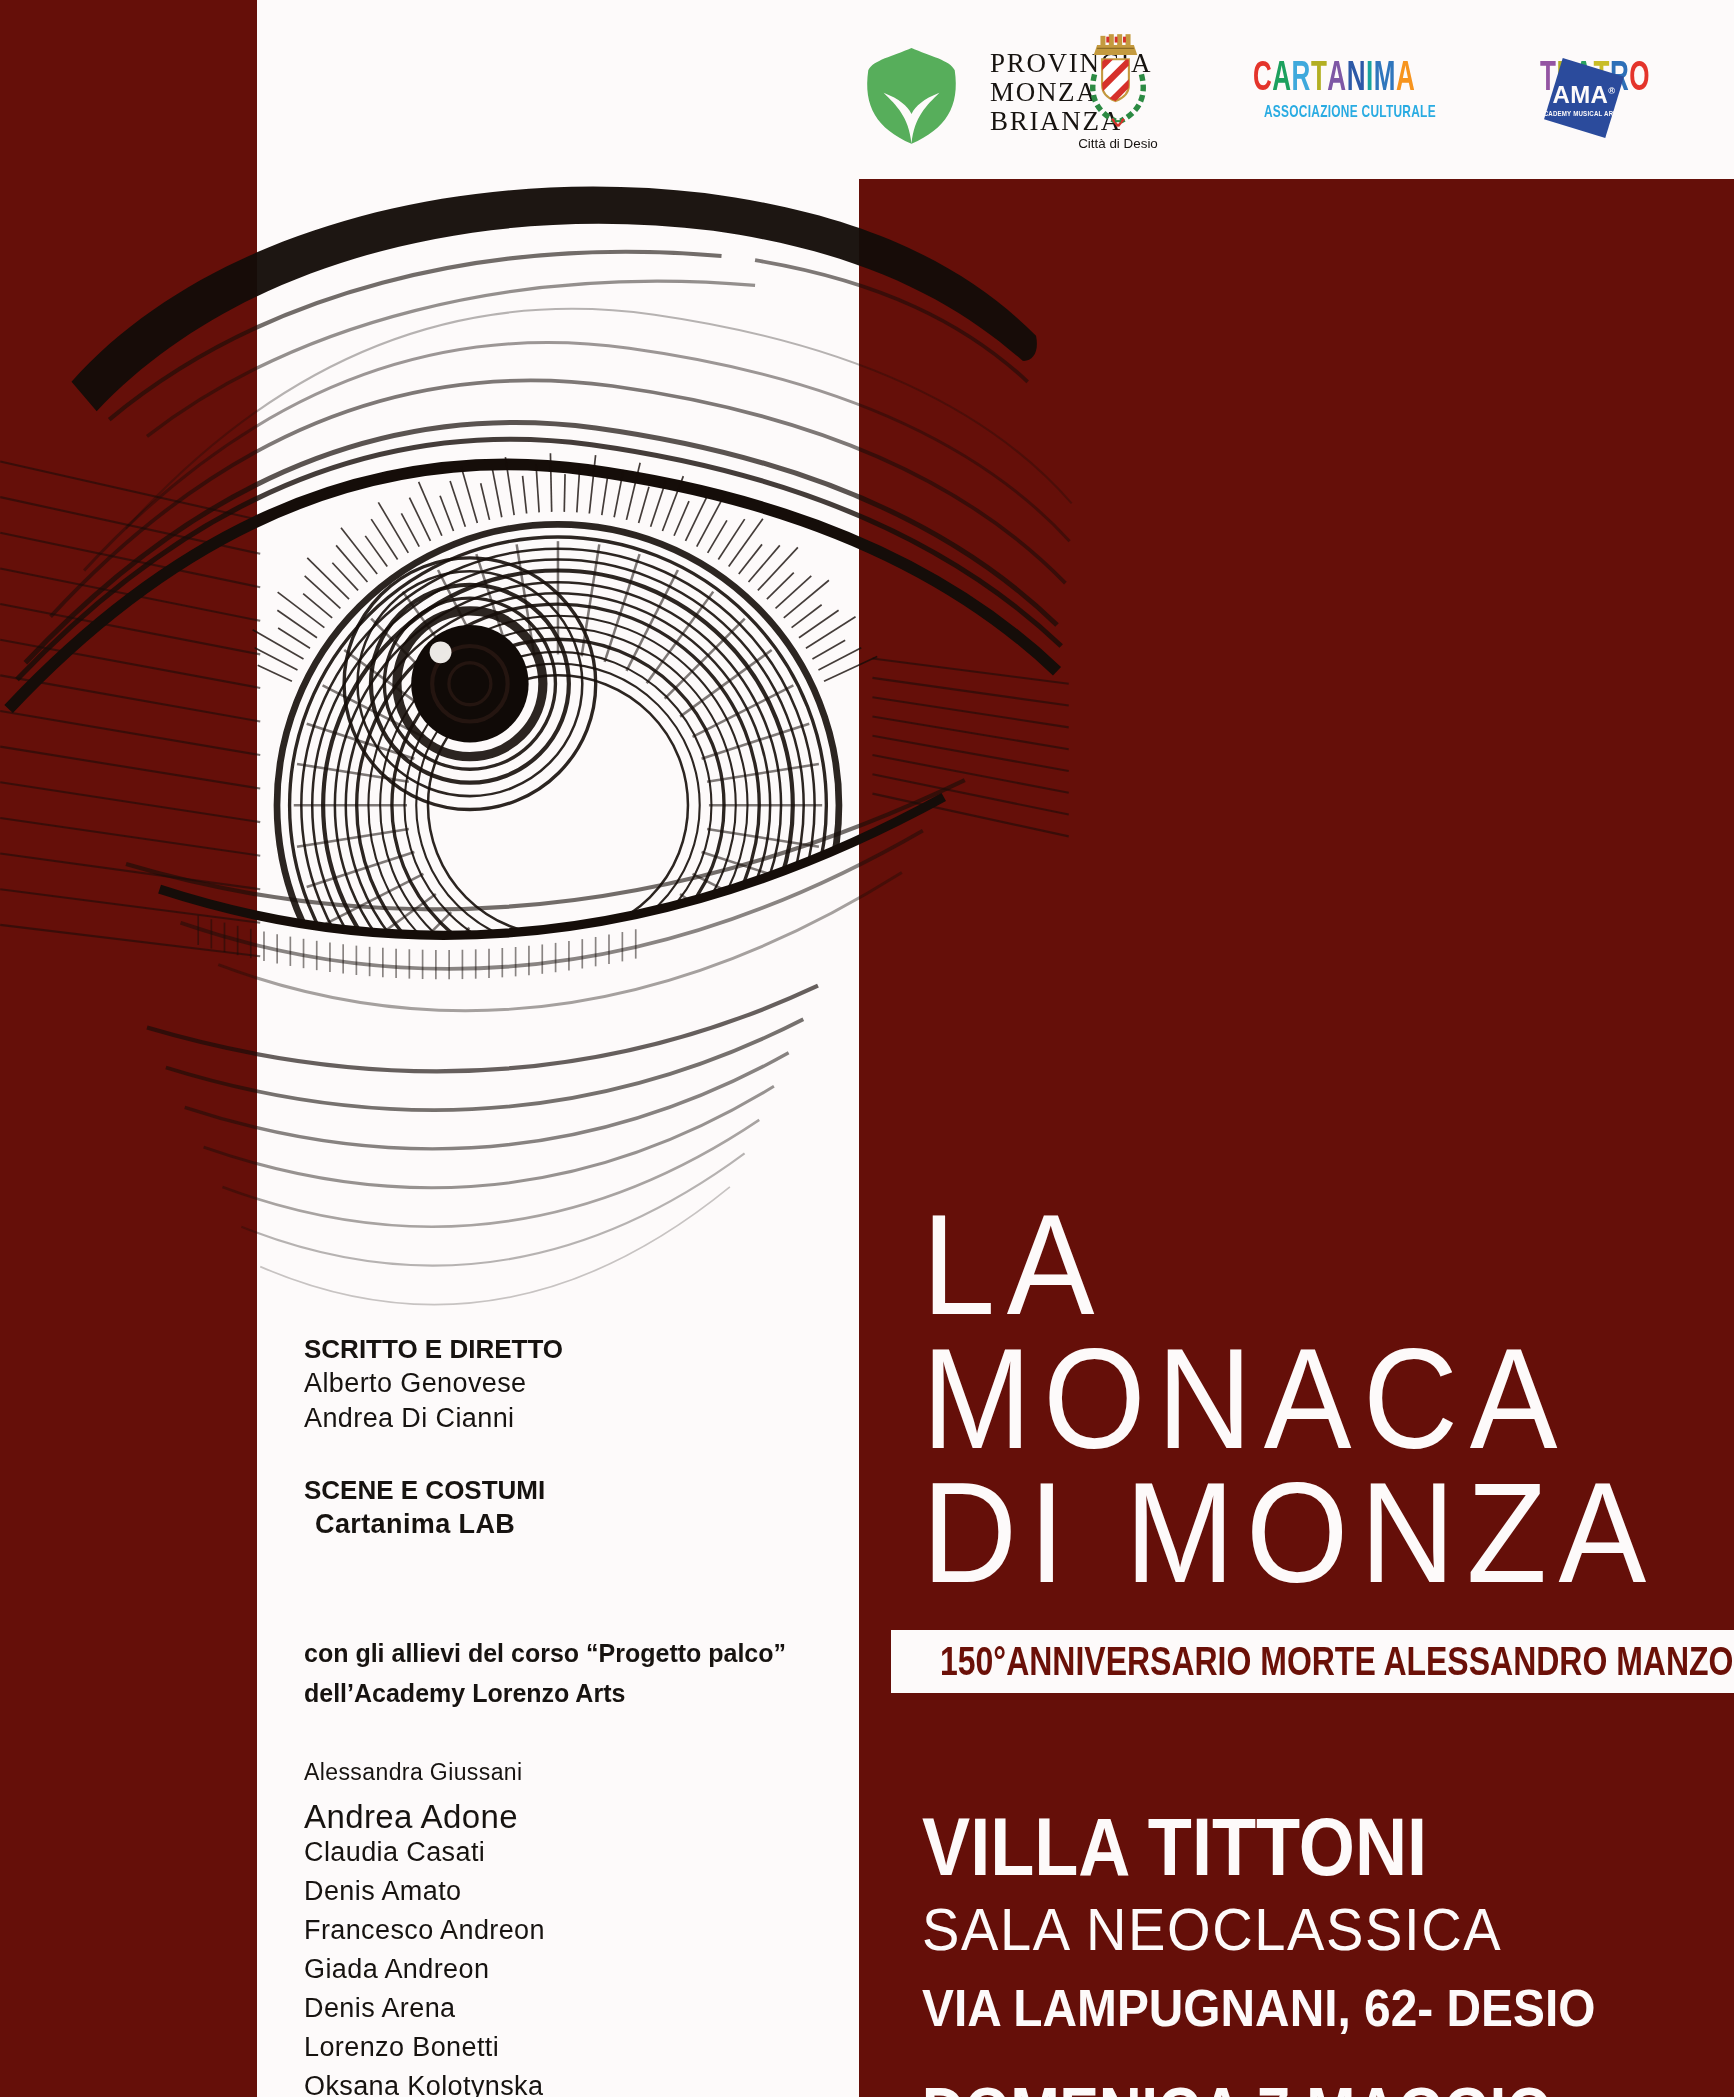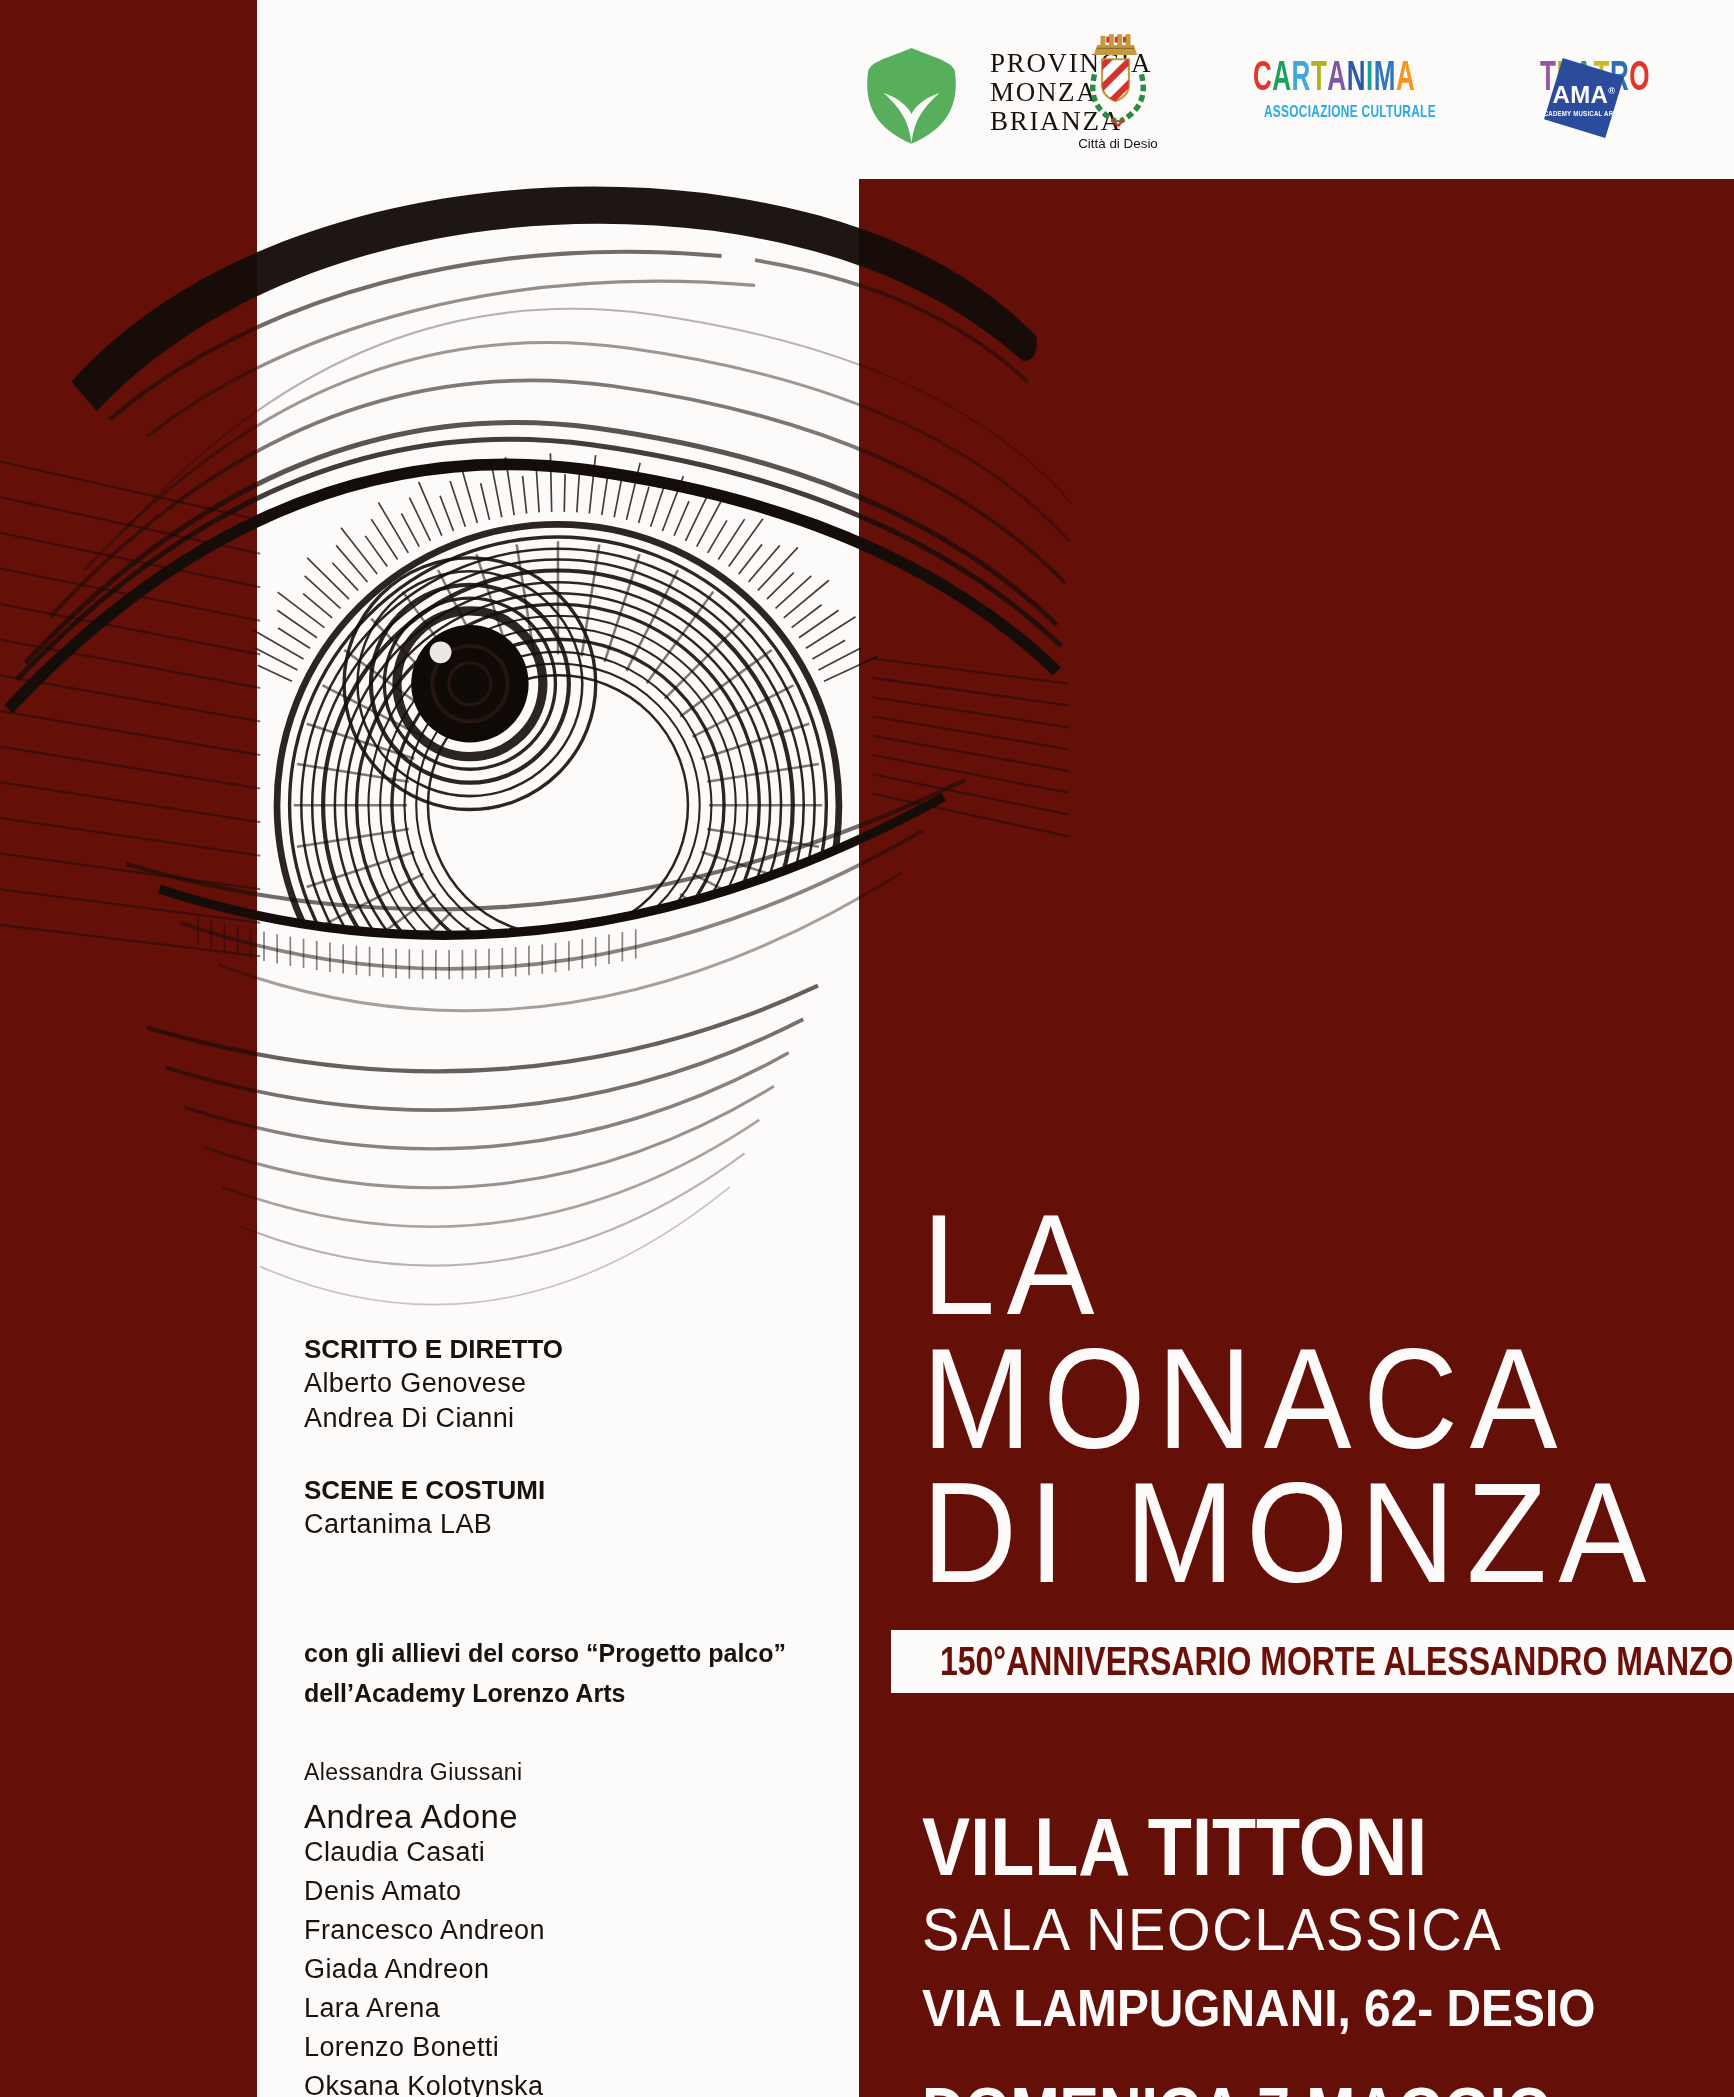--- a/index.html
+++ b/index.html
@@ -309,33 +309,33 @@
       </div>
       <div class="cond b" style="font-size:6.7px;transform:scaleX(0.92);letter-spacing:0.2px;margin-top:2.5px;">ACADEMY MUSICAL ARTS</div>
     </div>
   </div>
 
   <div class="abs txt b" style="left:304px;top:1334px;font-size:26px;">SCRITTO E DIRETTO</div>
   <div class="abs txt" style="left:304px;top:1368px;font-size:27px;letter-spacing:0.4px;">Alberto Genovese</div>
   <div class="abs txt" style="left:304px;top:1403px;font-size:27px;letter-spacing:0.4px;">Andrea Di Cianni</div>
 
   <div class="abs txt b" style="left:304px;top:1475px;font-size:26px;">SCENE E COSTUMI</div>
-  <div class="abs txt" style="left:304px;top:1509px;font-size:27px;letter-spacing:0.4px;">Cartanima LAB</div>
+  <div class="abs txt" style="left:315px;top:1509px;font-size:27px;letter-spacing:0.4px;font-weight:bold;">Cartanima LAB</div>
 
   <div class="abs txt b" style="left:304px;top:1639px;font-size:25px;">con gli allievi del corso “Progetto palco”</div>
   <div class="abs txt b" style="left:304px;top:1679px;font-size:25px;">dell’Academy Lorenzo Arts</div>
 
   <div class="abs" id="cast-list" style="left:304px;top:1759px;">
       <div class="txt" style="font-size: 23px; letter-spacing: 0.4px; height: 39px;">Alessandra  Giussani</div>
       <div class="txt" style="font-size: 33px; letter-spacing: 0.4px; height: 39px;">Andrea Adone</div>
       <div class="txt" style="font-size: 27px; letter-spacing: 0.4px; height: 39px;">Claudia Casati</div>
       <div class="txt" style="font-size: 27px; letter-spacing: 0.4px; height: 39px;">Denis Amato</div>
       <div class="txt" style="font-size: 27px; letter-spacing: 0.4px; height: 39px;">Francesco Andreon</div>
       <div class="txt" style="font-size: 27px; letter-spacing: 0.4px; height: 39px;">Giada Andreon</div>
-      <div class="txt" style="font-size: 27px; letter-spacing: 0.4px; height: 39px;">Lara Arena</div>
+      <div class="txt" style="font-size: 27px; letter-spacing: 0.4px; height: 39px;">Denis Arena</div>
       <div class="txt" style="font-size: 27px; letter-spacing: 0.4px; height: 39px;">Lorenzo Bonetti</div>
       <div class="txt" style="font-size: 27px; letter-spacing: 0.4px; height: 39px;">Oksana Kolotynska</div>
     </div>
 
   <div class="abs w cond" style="left:922px;top:1183px;font-size:143px;letter-spacing:12.6px;transform:scaleX(0.92);">LA</div>
   <div class="abs w cond" style="left:922px;top:1317px;font-size:143px;letter-spacing:12.6px;transform:scaleX(0.92);">MONACA</div>
   <div class="abs w cond" style="left:922px;top:1451px;font-size:143px;letter-spacing:12.6px;transform:scaleX(0.92);">DI MONZA</div>
 
   <div class="abs banner-strip">
     <div class="cond b maroon" style="font-size:41px;transform:scaleX(0.78);margin-left:49px;">150°ANNIVERSARIO MORTE ALESSANDRO MANZONI</div>

